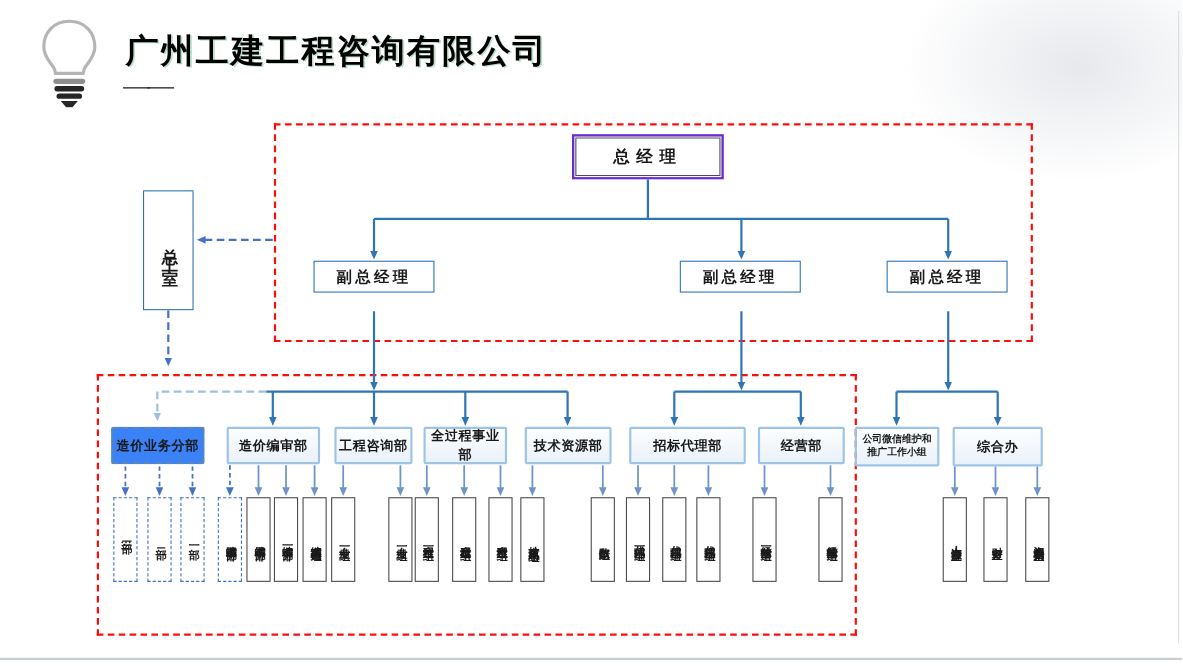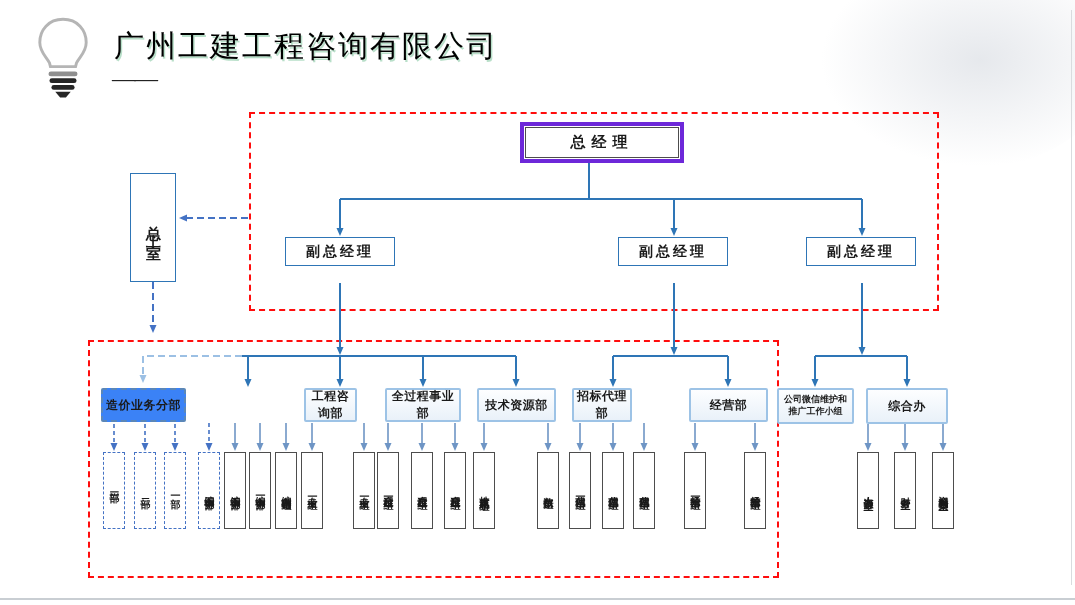--- a/index.html
+++ b/index.html
@@ -11,35 +11,35 @@
   
   .corner-blob { position:absolute; right:-40px; top:-50px; width:300px; height:220px;
     background:radial-gradient(ellipse at 55% 50%, rgba(205,210,218,0.50), rgba(255,255,255,0) 68%);
     border-radius:50%; }
   .right-edge { position:absolute; right:3px; top:10px; height:575px; width:1px; background:#d9dcdf; }
   .bottom-edge { position:absolute; left:0; bottom:5px; width:100%; height:2px; background:#c9ced3; }
 
   
   .logo { position:absolute; left:34px; top:16px; }
   .title { position:absolute; left:114px; top:26px; font-family:"Liberation Sans","DejaVu Sans",sans-serif;
-    font-weight:normal; font-size:30px; letter-spacing:2px; color:#000;
+    font-weight:bold; font-size:30px; letter-spacing:2px; color:#000;
     text-shadow:1.5px 1.5px 0 rgba(0,140,60,0.28); white-space:nowrap; }
   .subtitle-row { position:absolute; left:112px; top:66px; display:flex; align-items:center; }
   .subtitle-dash { font-size:24px; letter-spacing:-2px; color:#222; line-height:1; }
   .subtitle { font-size:21px; letter-spacing:5px; color:#2f2f2f; margin-left:14px; white-space:nowrap; }
 
   
   .frame { position:absolute; border:2px dashed #ff0d0d; }
   .frame-top { left:249px; top:112px; width:686px; height:195px; }
   .frame-bottom { left:88px; top:340px; width:687px; height:234px; }
 
   
   .box { position:absolute; background:#ffffff; display:flex; align-items:center; justify-content:center;
     box-sizing:border-box; text-align:center; z-index:2; }
-  .gm { left:520px; top:122px; width:164px; height:41px; border:4px solid #6d28d9;
+  .gm { left:520px; top:122px; width:138px; height:41px; border:2px solid #6d28d9;
     box-shadow:inset 0 0 0 1px #ffffff, inset 0 0 0 2px #4d4d4d;
     font-size:15px; font-weight:600; letter-spacing:6px; }
   .vice { width:110px; height:29px; border:1.5px solid #2E75B6; font-size:14px; font-weight:600; letter-spacing:3px; }
   .vice1 { left:285px; top:237px; } .vice2 { left:618px; top:237px; } .vice3 { left:806px; top:237px; }
   .ceo-office { left:130px; top:173px; width:46px; height:109px; border:1.5px solid #2E75B6;
     writing-mode:vertical-rl; text-orientation:upright; font-size:15px; font-weight:600; letter-spacing:9px; }
   .dept { top:388px; height:34px; border:2px solid #9DC3E6; border-radius:2px;
     background:linear-gradient(#fdfeff,#e9f1f9); font-size:12px; font-weight:bold; letter-spacing:0.5px; }
   .dept-dashed { border:2px dashed #5B87B8; background:#3b82f6; }
   .dept-small { font-size:9px; line-height:1.3; letter-spacing:0; white-space:pre-line; font-weight:bold; }
@@ -153,24 +153,25 @@
   </svg>
 
   <div class="box gm">总经理</div>
   <div class="box ceo-office">总工室</div>
 
   <div class="box vice vice1">副总经理</div>
   <div class="box vice vice2">副总经理</div>
   <div class="box vice vice3">副总经理</div>
 
   <div class="box dept dept-dashed" style="left:101px;width:85px;">造价业务分部</div>
-  <div class="box dept" style="left:304px;width:53px;">工程咨询部</div>
+  <div class="box dept" style="left:206px;width:85px;">造价编审部</div>
+  <div class="box dept" style="left:304px;width:71px;">工程咨询部</div>
   <div class="box dept" style="left:385px;width:76px;">全过程事业部</div>
   <div class="box dept" style="left:477px;width:79px;">技术资源部</div>
-  <div class="box dept" style="left:572px;width:60px;">招标代理部</div>
+  <div class="box dept" style="left:572px;width:106px;">招标代理部</div>
   <div class="box dept" style="left:689px;width:79px;">经营部</div>
   <div class="box dept dept-small" style="left:777px;width:77px;height:36px;">公司微信维护和
 推广工作小组</div>
   <div class="box dept" style="left:866px;width:82px;height:36px;">综合办</div>
 
   <div class="box sub sub-dashed" style="left:103px;">三部…</div>
   <div class="box sub sub-dashed" style="left:134px;">二部</div>
   <div class="box sub sub-dashed" style="left:164px;">一部</div>
   <div class="box sub sub-dashed" style="left:198px;">编审三分部</div>
   <div class="box sub" style="left:224px;">编审二分部</div>

